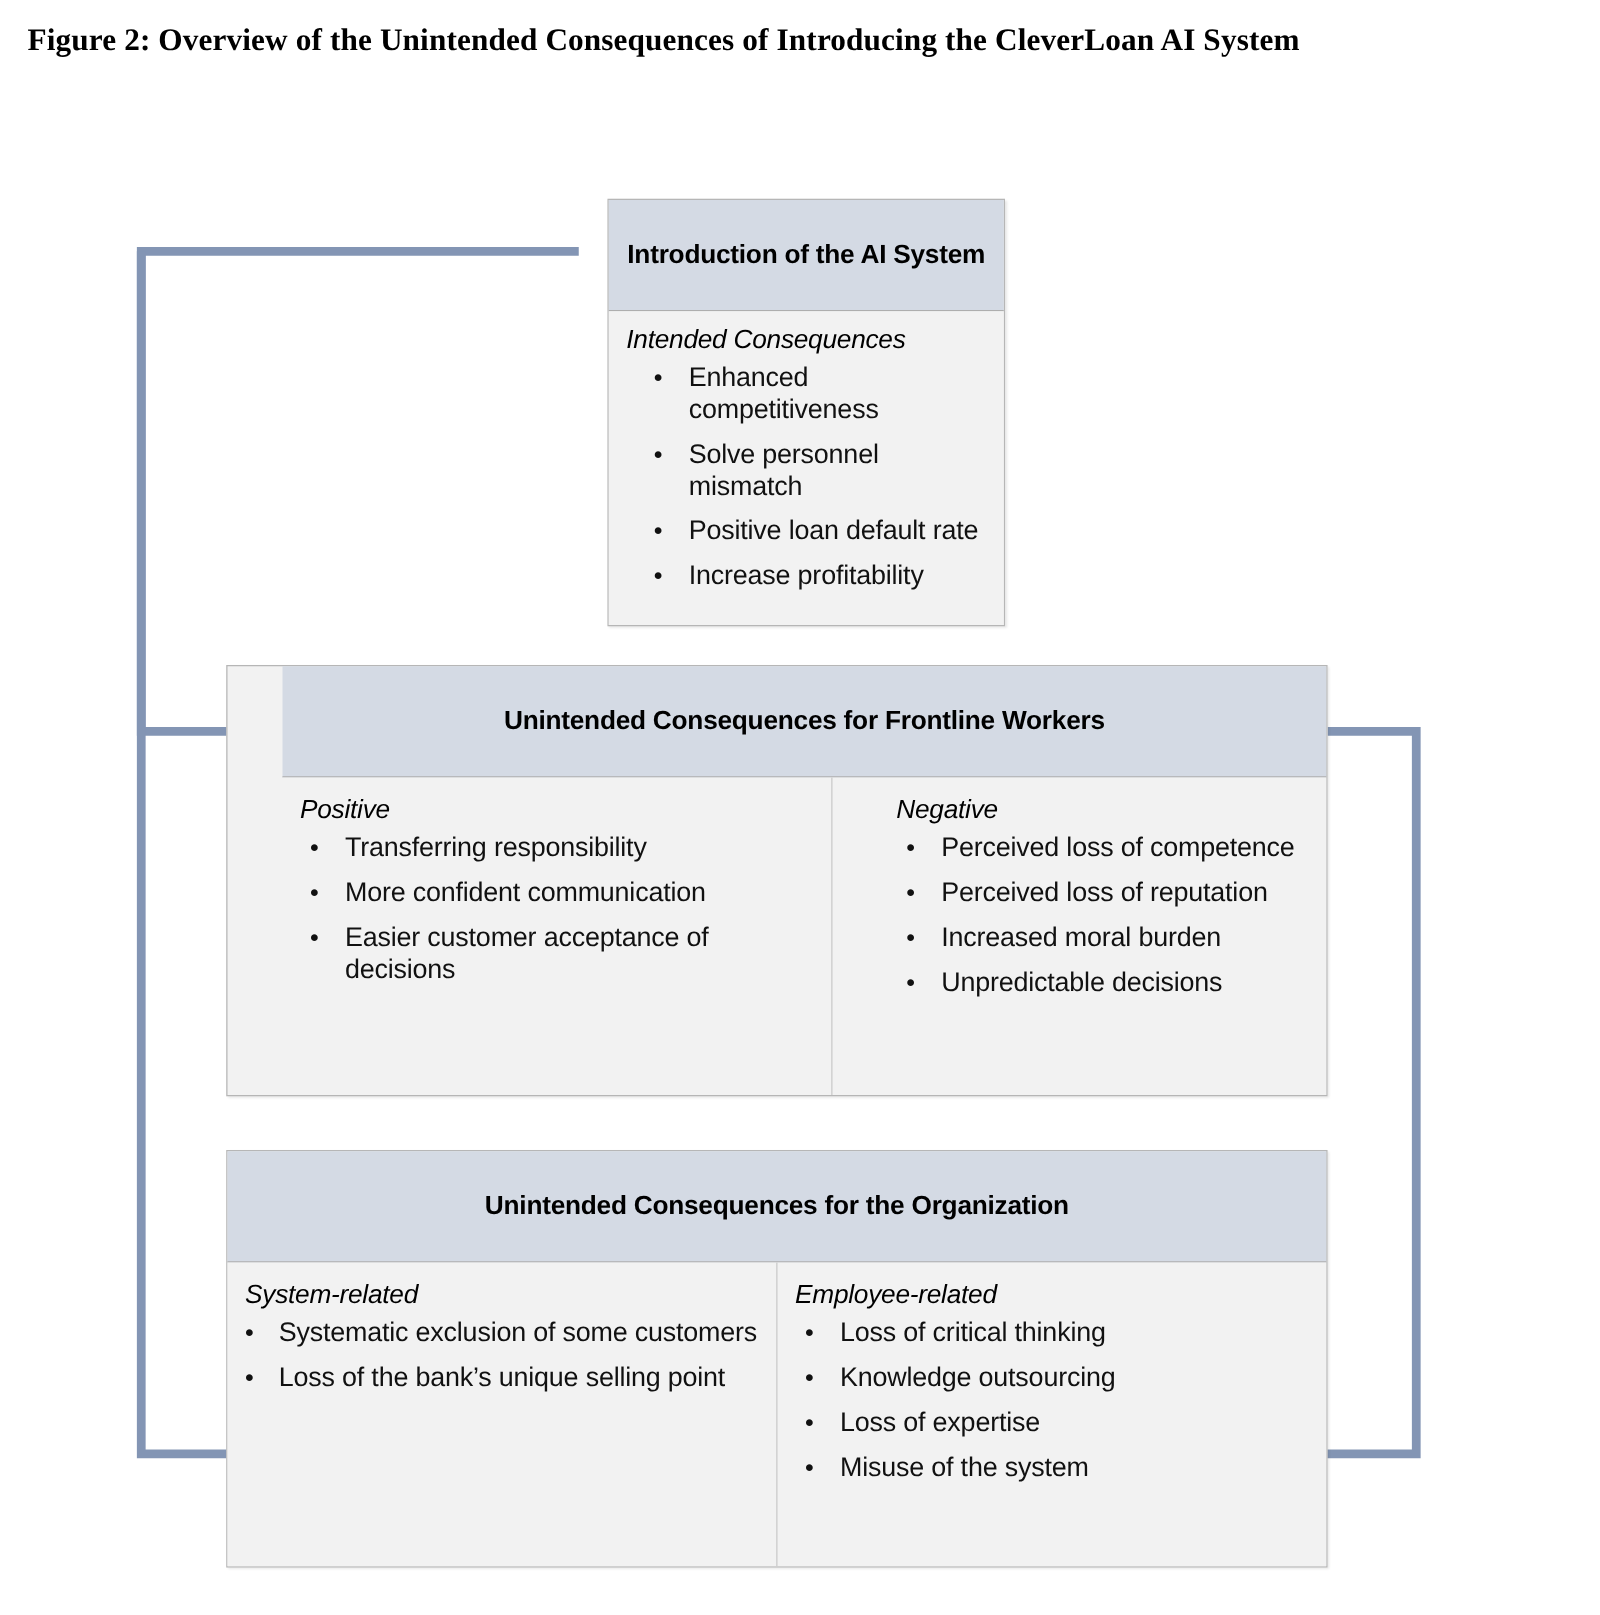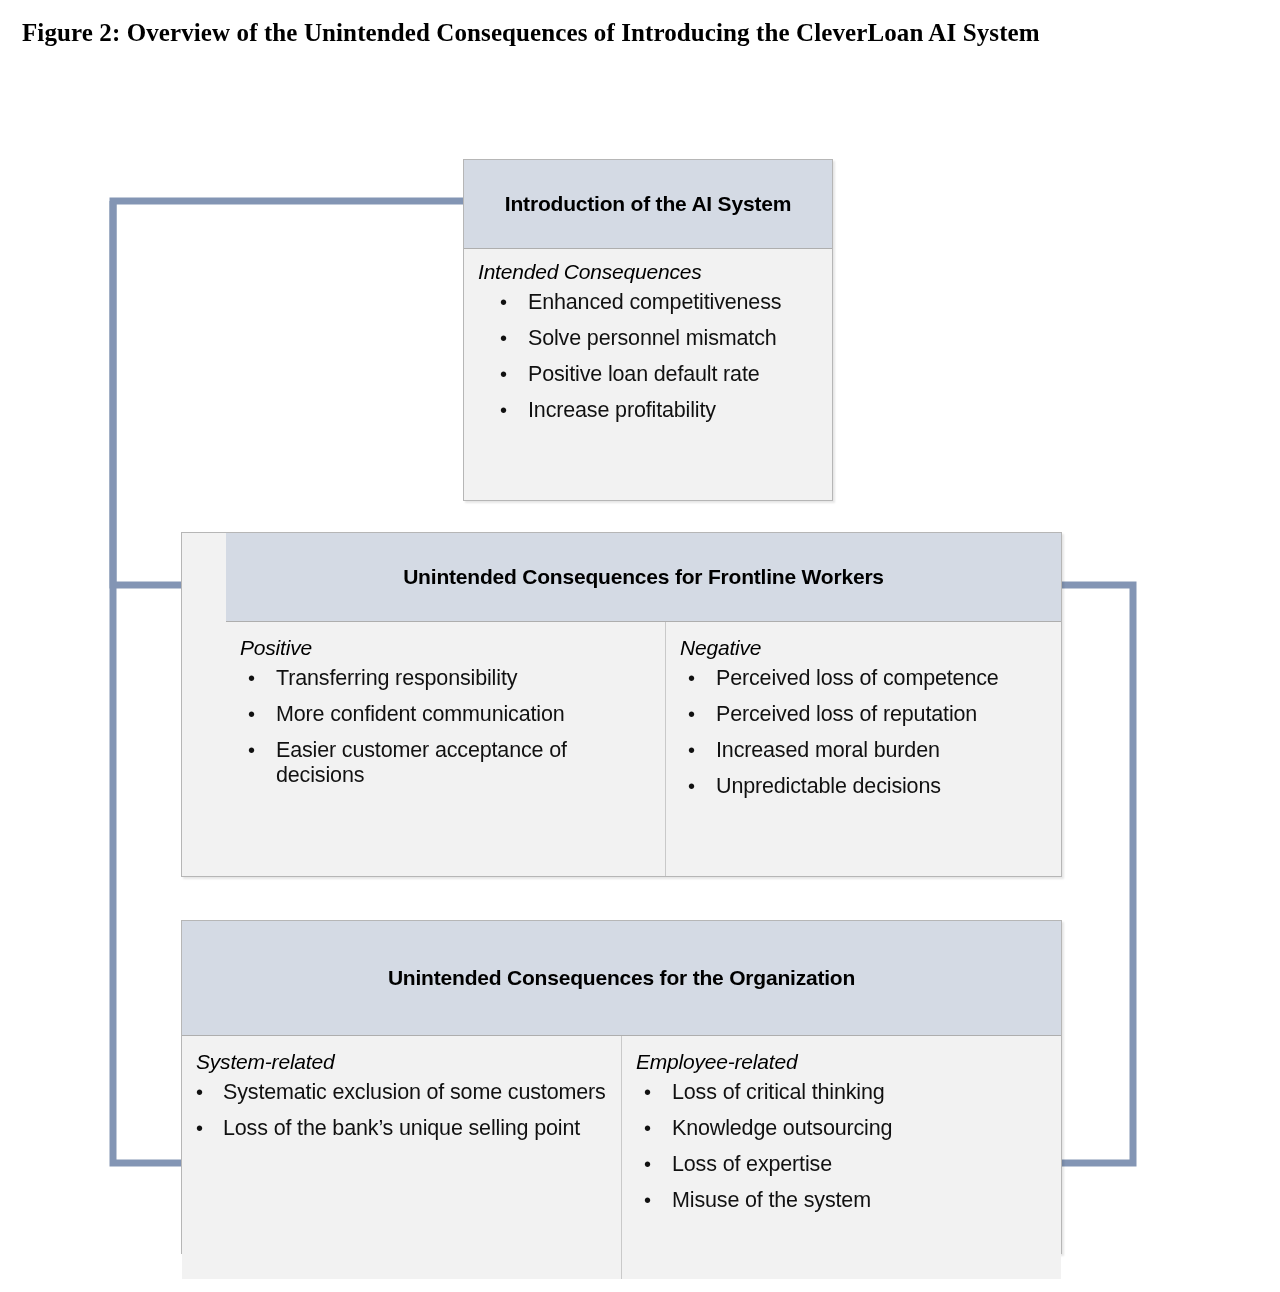--- a/index.html
+++ b/index.html
@@ -120,36 +120,36 @@
   
   ul.bullets.indent-wide > li { padding-left: 22px; }
   ul.bullets.indent-wide > li .bullet-dot { margin-right: 18px; }
   ul.bullets.indent-mid  > li { padding-left: 8px; }
   ul.bullets.indent-mid  > li .bullet-dot { margin-right: 18px; }
   ul.bullets.indent-narrow > li { padding-left: 0px; }
   ul.bullets.indent-narrow > li .bullet-dot { margin-right: 17px; }
 
   
   #box-intro {
-    left: 463px;  top: 159px;  width: 370px;  height: 342px;
+    left: 486px;  top: 159px;  width: 318px;  height: 342px;
   }
   #box-intro .node-header { height: 89px; }
   #box-intro .node-body   { height: 251px; display: block; padding: 11px 10px 0 14px; }
 
   #box-frontline {
     left: 181px;  top: 532px;  width: 881px;  height: 345px; padding-left: 44px;
   }
   #box-frontline .node-header { height: 89px; }
-  #box-frontline .node-body   { height: 254px; }
+  #box-frontline .node-body   { height: 254px; gap: 37px; }
   #box-frontline .col.left-col  { width: 440px; flex: 0 0 440px; }
 
   #box-org {
     left: 181px;  top: 920px;  width: 881px;  height: 334px;
   }
-  #box-org .node-header { height: 115px; }
+  #box-org .node-header { height: 89px; }
   #box-org .node-body   { height: 243px; }
   #box-org .col.left-col  { width: 440px; flex: 0 0 440px; }
 </style>
 </head>
 <body>
 
 <div id="figure-caption">Figure 2: Overview of the Unintended Consequences of Introducing the CleverLoan AI System</div>
 
 <div id="diagram">
 

